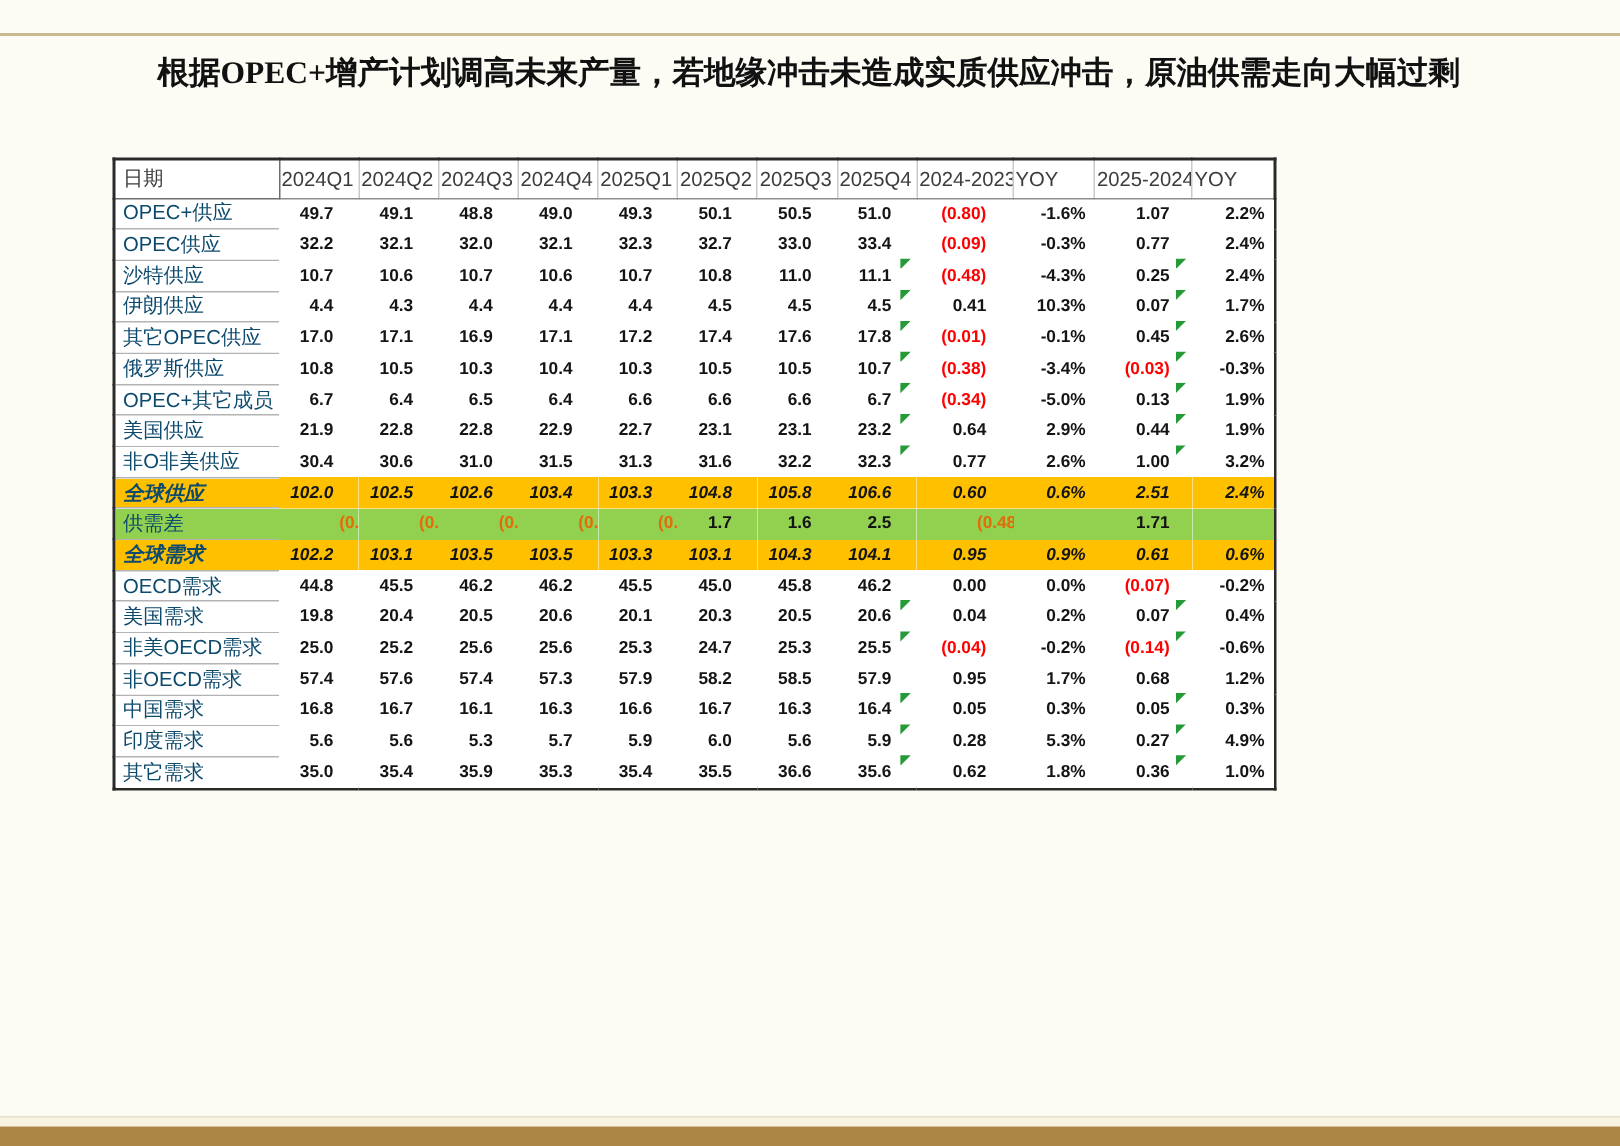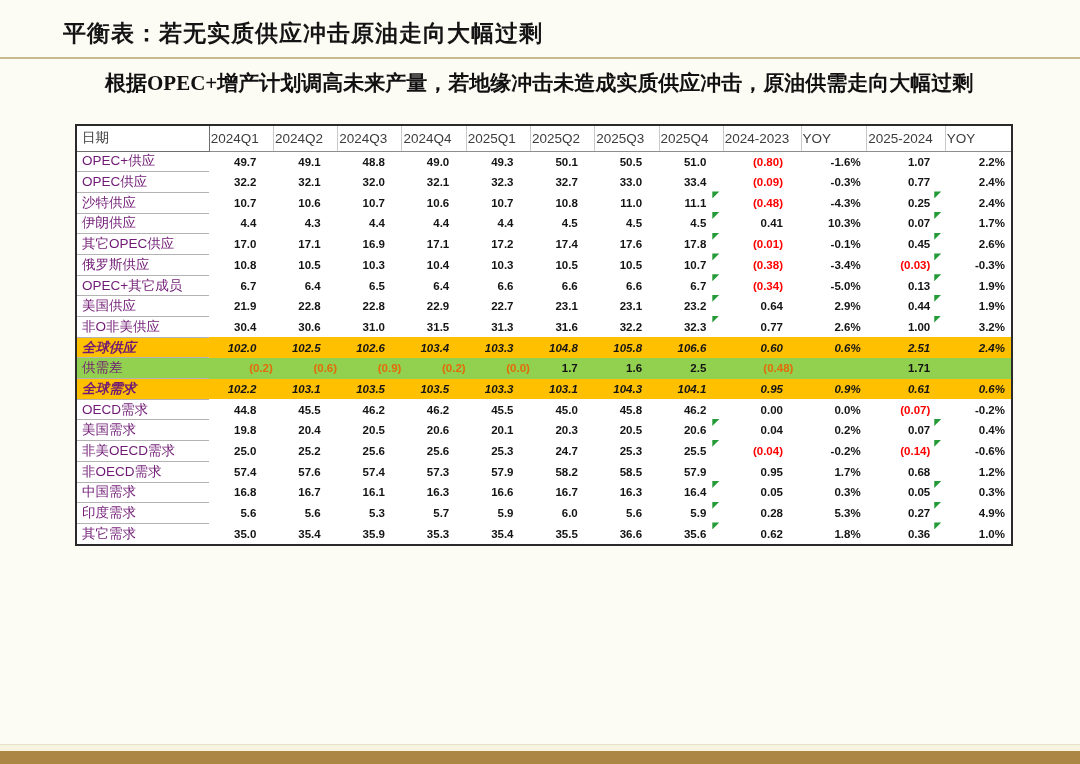--- a/index.html
+++ b/index.html
@@ -13,33 +13,33 @@
   .title{font-size:23px;font-weight:bold;margin:6px 0 0 0;letter-spacing:1px;color:#141414;}
   .logo{display:flex;align-items:center;margin-top:2px;white-space:nowrap;}
   .logo-main{font-size:30px;font-weight:bold;color:#b5945a;letter-spacing:3px;}
   .logo-badge{display:inline-block;margin-left:4px;padding:2px 4px;background:#c99e52;color:#7c5f26;
     font-size:26px;font-weight:bold;letter-spacing:2px;border-radius:2px;}
   .gold-rule{height:2px;background:#c8bb90;margin-top:8px;}
   
   .subtitle{margin:8px 60px 0 63px;font-size:21px;font-weight:bold;line-height:1.55;
     text-indent:2em;color:#111;}
   
-  .table-wrap{margin:24px 0 0 75px;width:938px;}
+  .table-wrap{margin:40px 0 0 75px;width:776px;}
   table{width:100%;border-collapse:collapse;table-layout:fixed;border:2px solid #2a2a2a;
     font-family:"Liberation Sans","DejaVu Sans",sans-serif;background:#fff;}
   thead th{font-weight:normal;color:#3c3c3c;font-size:13.5px;height:23px;background:#fff;
     border-bottom:1px solid #8d8d8d;border-right:1px solid #c9c9c9;text-align:left;
     overflow:hidden;white-space:nowrap;}
   thead th:first-child{text-align:left;padding-left:5px;border-right:1px solid #6e6e6e;
     border-bottom:1px solid #6e6e6e;}
   thead th:last-child{border-right:none;}
   tbody td{height:19.7px;font-size:11.5px;font-weight:bold;color:#141414;text-align:right;
     padding:0 17px 0 0;position:relative;background:#fff;overflow:visible;white-space:nowrap;}
   tbody td.lbl{font-size:13.5px;font-weight:normal;text-align:left;padding:0 0 0 5px;
-    border-bottom:1px solid #b3b3b3;color:#701a75;}
+    border-bottom:1px solid #b3b3b3;color:#0c4a6e;}
   tbody td.wide{padding-right:18px;}
   tbody td.w2{padding-right:15px;}
   tbody td.yoy{padding-right:6px;}
   tr.total td{background:#ffc000;font-style:italic;}
   tr.total td.lbl{font-weight:bold;}
   tr.balance td{background:#92d050;}
   .neg{color:#fe0000;}
   .neg-o{color:#e36c09;padding-left:40px;}
   .flag{position:absolute;right:4px;top:-1px;width:7px;height:7px;background:#259b38;
     clip-path:polygon(0 0,100% 0,0 100%);}
@@ -48,21 +48,20 @@
   .bottom-strip{position:absolute;left:0;right:0;bottom:13px;height:6px;background:#f7f3e1;
     border-top:1px solid #e6e1c9;}
   .bottom-bar{position:absolute;left:0;right:0;bottom:0;height:13px;background:#ac8645;}
 </style>
 </head>
 <body>
 
 <div class="slide">
 
   <div class="hdr">
-    <h1 class="title">平衡表：若无实质供应冲击原油走向大幅过剩</h1>
     <div class="logo">
     </div>
   </div>
   <div class="gold-rule"></div>
 
   <p class="subtitle">根据OPEC+增产计划调高未来产量，若地缘冲击未造成实质供应冲击，原油供需走向大幅过剩</p>
 
   <div class="table-wrap">
     <table>
       <colgroup>

